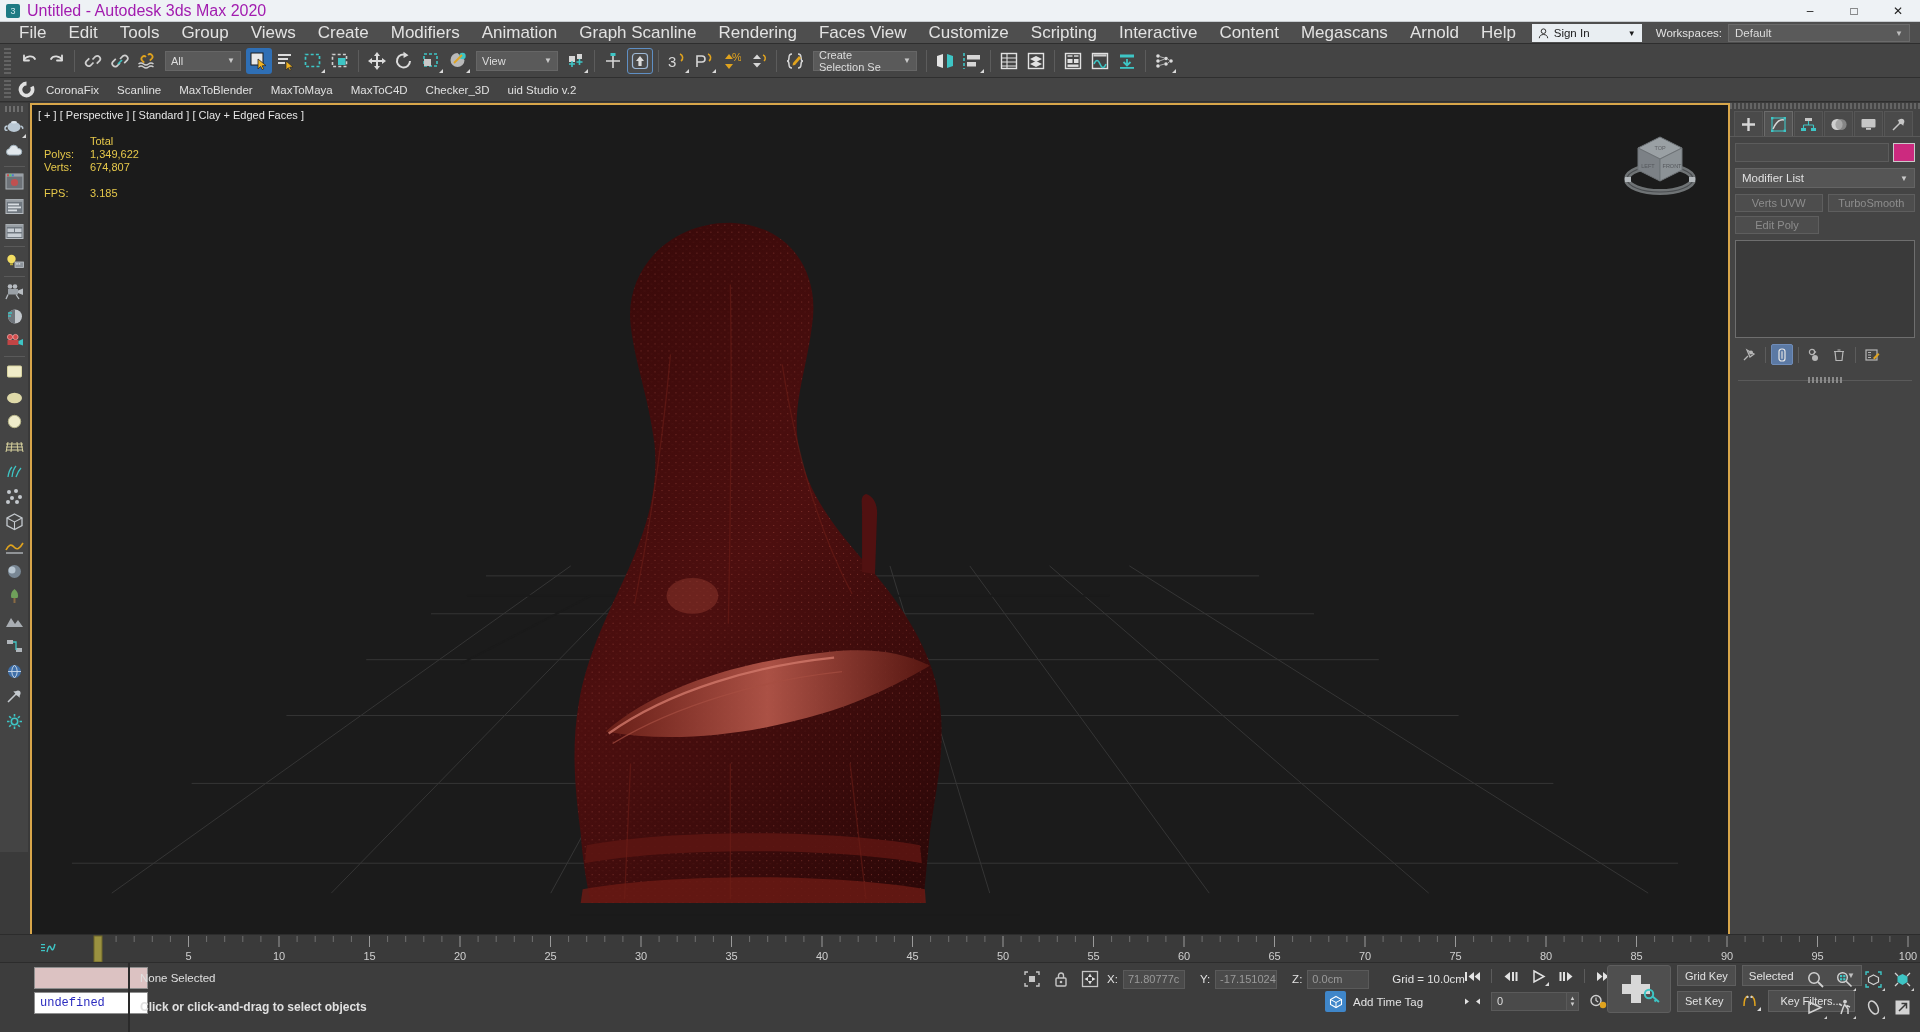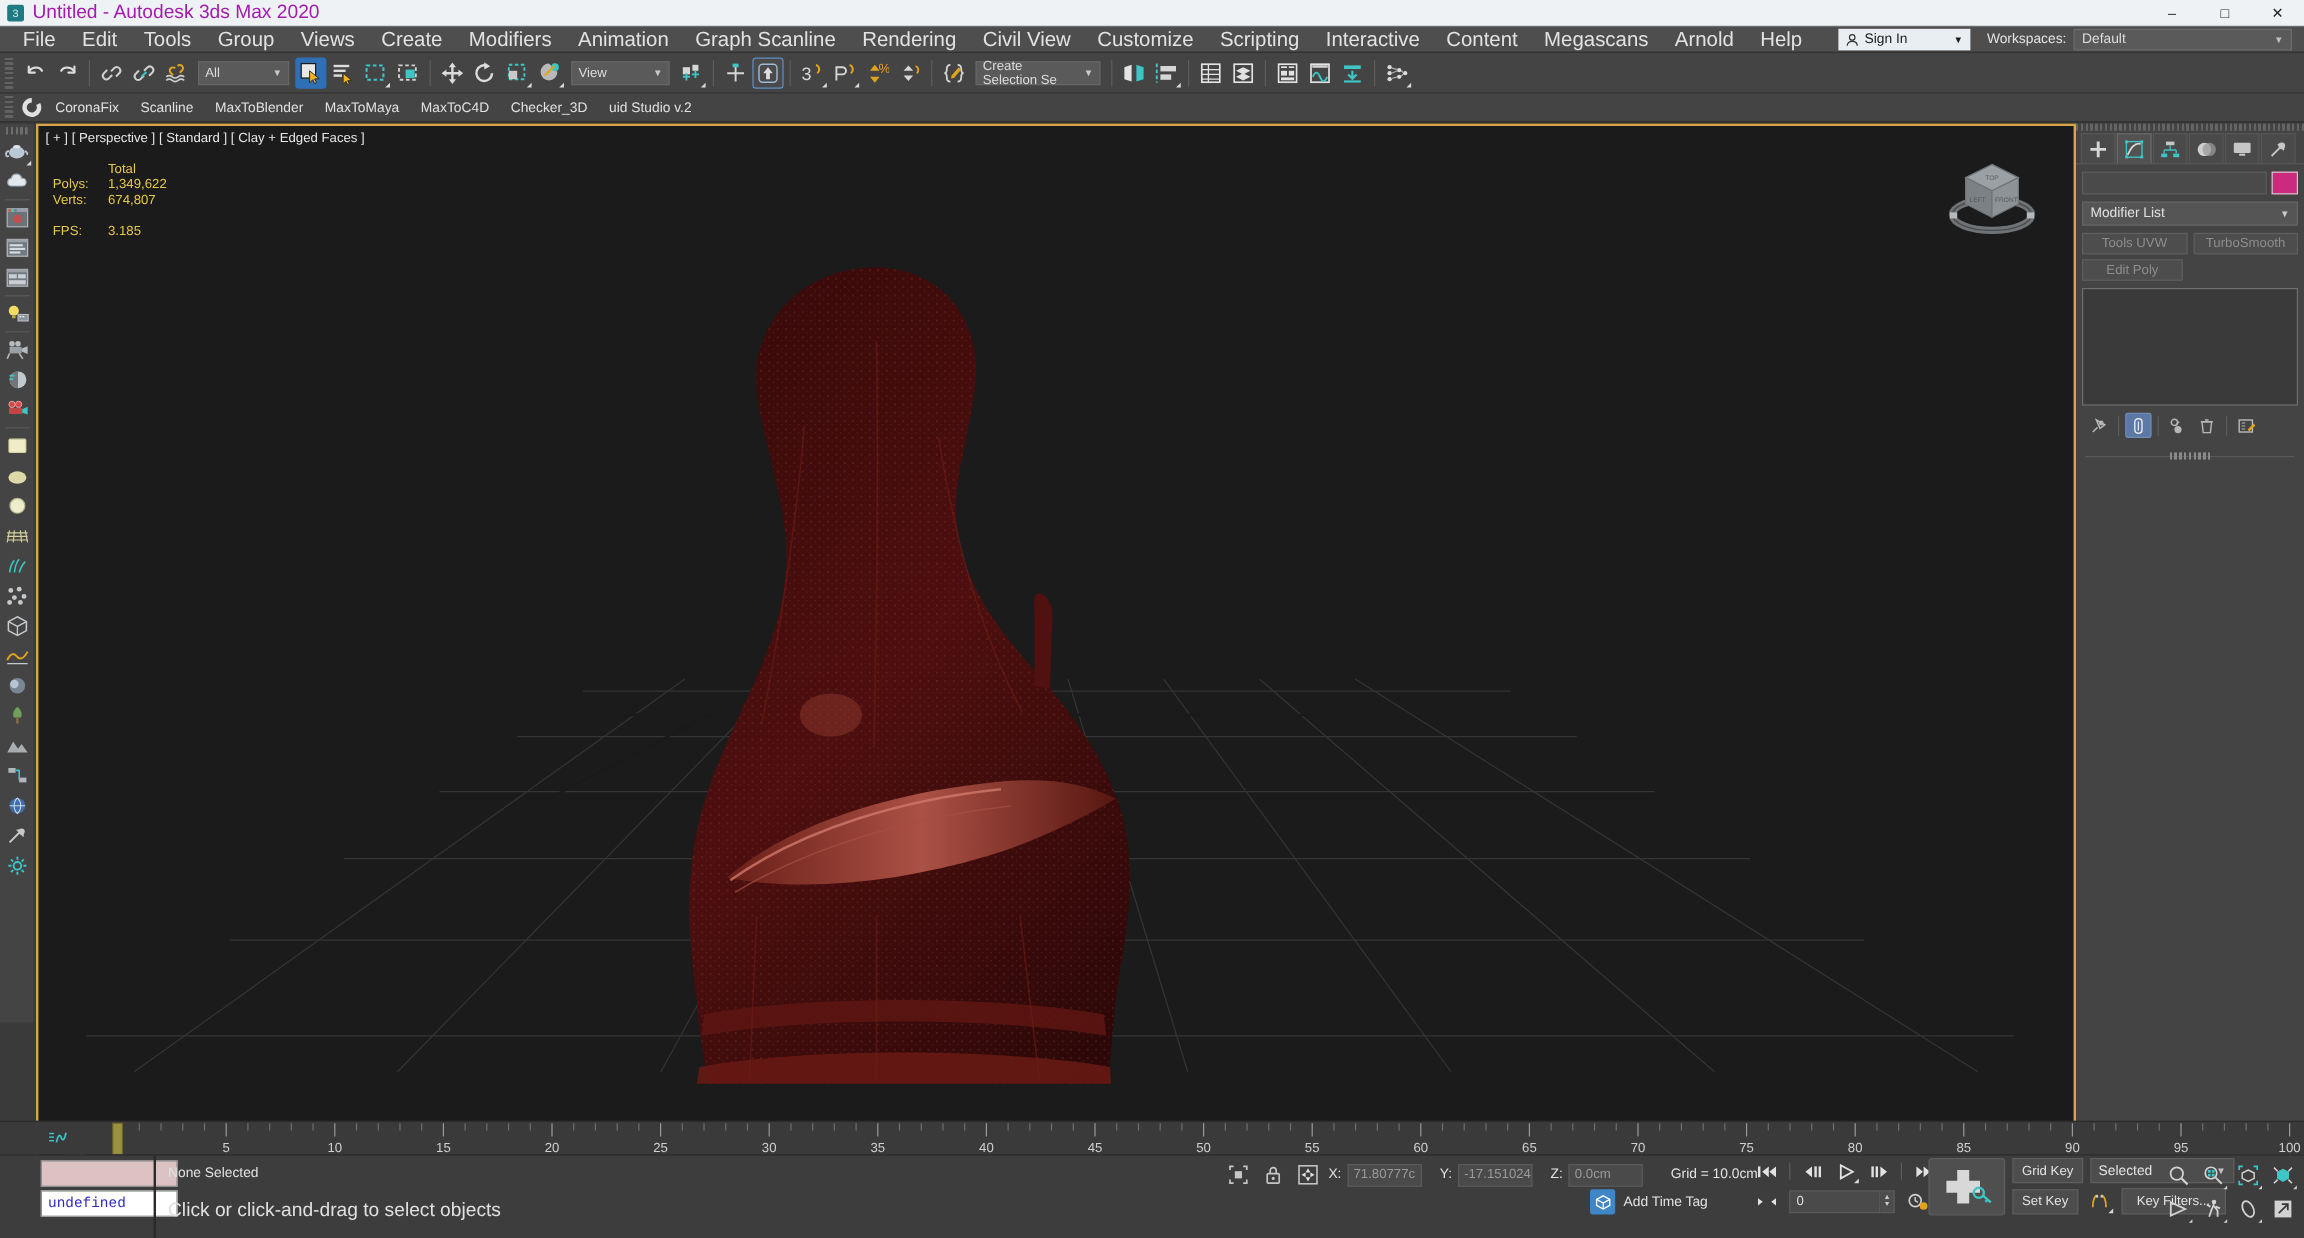--- a/index.html
+++ b/index.html
@@ -141,21 +141,21 @@
   #statusbar{position:absolute; left:0; right:0; bottom:0; height:70px;
      background:#3d3d3d; border-top:1px solid #2c2c2c;}
   #sb-mini{position:absolute;left:6px;top:4px;width:114px;margin-left:28px;}
   #sb-swatch{height:22px;background:#dcc2c2;border:1px solid #8e8e8e;}
   #sb-undef{height:22px;background:#fff;border:1px solid #8e8e8e;margin-top:3px;
      display:flex;align-items:center;padding-left:5px;font-family:"Liberation Mono",monospace;
      font-size:12px;color:#2b2bbf;}
   #sb-prompt{position:absolute;left:128px;top:0;height:70px;width:500px;
      border-left:2px solid #2a2a2a;padding-left:10px;}
   #sb-prompt .l1{font-size:11.5px;color:#e0e0e0;margin-top:9px;}
-  #sb-prompt .l2{font-size:16px;color:#e0e0e0;margin-top:16px;}
+  #sb-prompt .l2{font-size:12px;color:#e0e0e0;margin-top:16px;font-weight:bold;}
   #sb-coords{position:absolute;left:1020px;top:4px;display:flex;align-items:center;gap:5px;}
   .cfield{background:#4a4a4a;border:1px solid #5a5a5a;height:19px;width:62px;
      font-size:11px;color:#9a9a9a;display:flex;align-items:center;padding-left:4px;}
   .clabel{font-size:11.5px;color:#e2e2e2;}
   #sb-grid{font-size:11.5px;color:#e2e2e2;margin-left:18px;}
   #sb-timetag{position:absolute;left:1325px;top:28px;display:flex;align-items:center;gap:7px;}
   #tt-icon{width:21px;height:21px;background:#3f86c9;display:flex;align-items:center;
      justify-content:center;border-radius:2px;}
   #sb-playback{position:absolute;left:1460px;top:2px;}
   .pb-row{display:flex;align-items:center;gap:3px;}
@@ -200,21 +200,21 @@
   <div class="menu-item">File</div>
   <div class="menu-item">Edit</div>
   <div class="menu-item">Tools</div>
   <div class="menu-item">Group</div>
   <div class="menu-item">Views</div>
   <div class="menu-item">Create</div>
   <div class="menu-item">Modifiers</div>
   <div class="menu-item">Animation</div>
   <div class="menu-item">Graph Scanline</div>
   <div class="menu-item">Rendering</div>
-  <div class="menu-item">Civil View</div>
+  <div class="menu-item">Faces View</div>
   <div class="menu-item">Customize</div>
   <div class="menu-item">Scripting</div>
   <div class="menu-item">Interactive</div>
   <div class="menu-item">Content</div>
   <div class="menu-item">Megascans</div>
   <div class="menu-item">Arnold</div>
   <div class="menu-item">Help</div>
 
   <div id="signin-wrap">
     <div id="signin">
@@ -886,21 +886,21 @@
       <div id="cp-color" style="background:#cc2a7f"></div>
     </div>
 
     <div id="cp-modlist">
       <span>Modifier List</span>
       <span class="caret">▼</span>
     </div>
 
     <div id="cp-quick">
       <div class="qrow">
-        <div class="qbtn">Tools UVW</div>
+        <div class="qbtn">Verts UVW</div>
         <div class="qbtn">TurboSmooth</div>
       </div>
       <div class="qrow">
         <div class="qbtn" style="max-width:84px">Edit Poly</div>
         <div style="flex:1"></div>
       </div>
     </div>
 
     <div id="cp-stack"></div>
 

